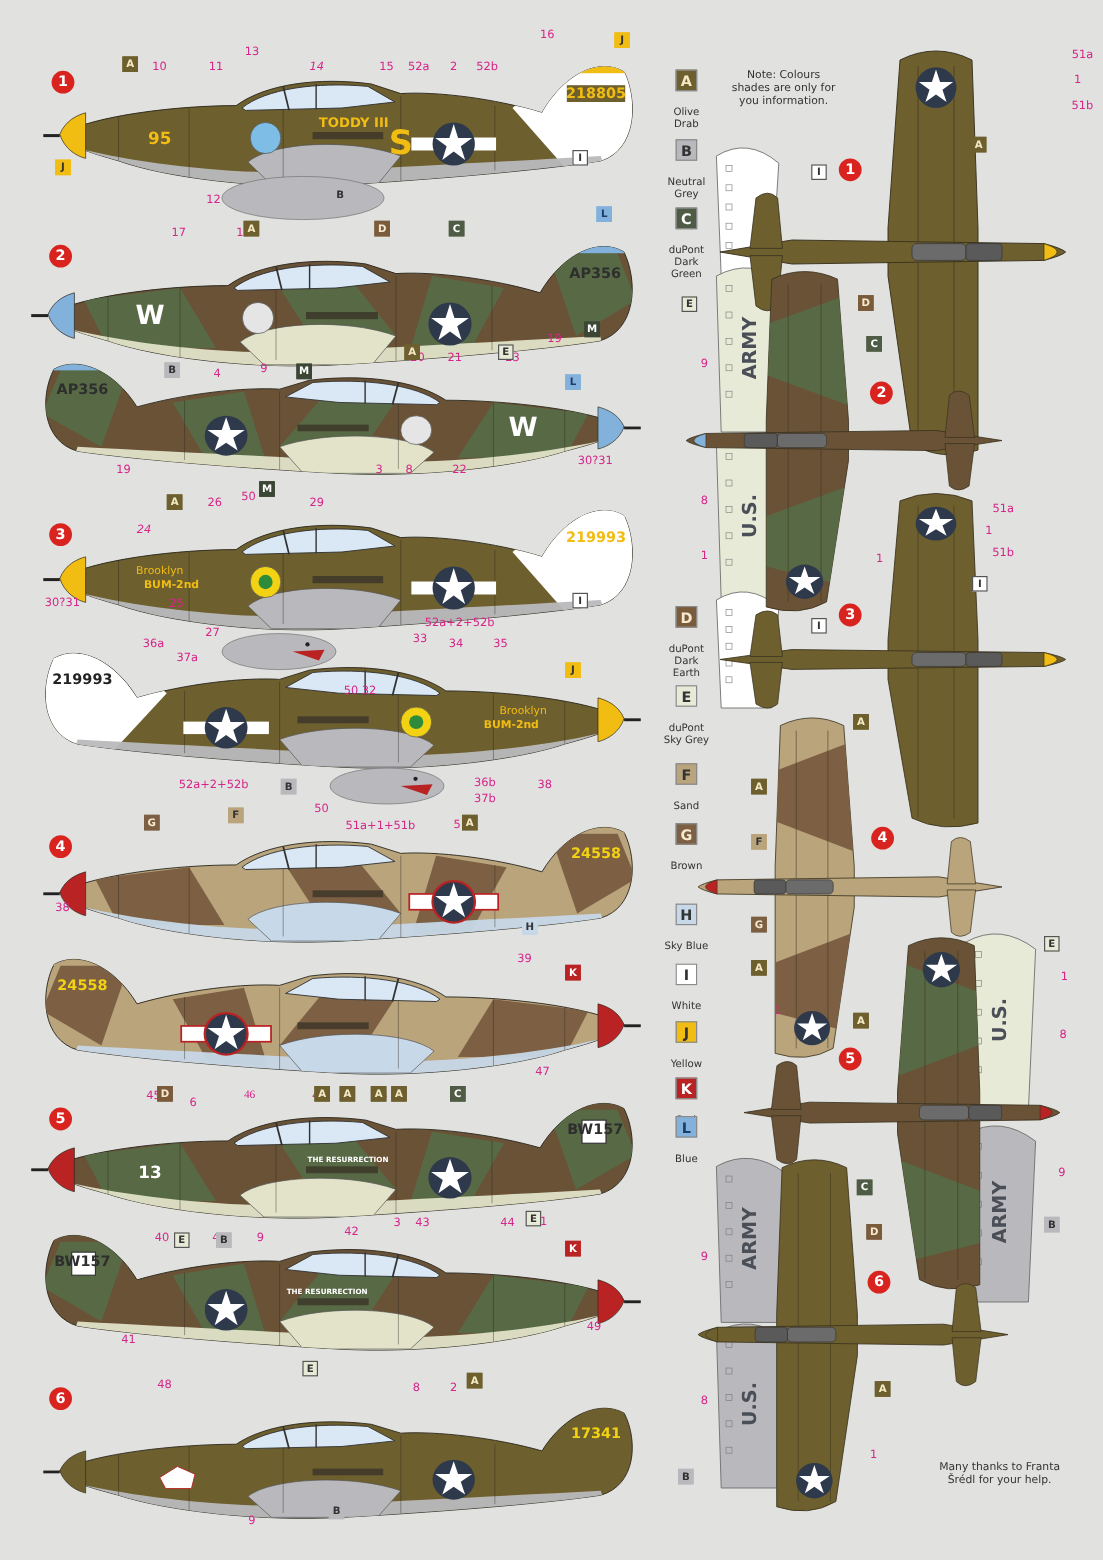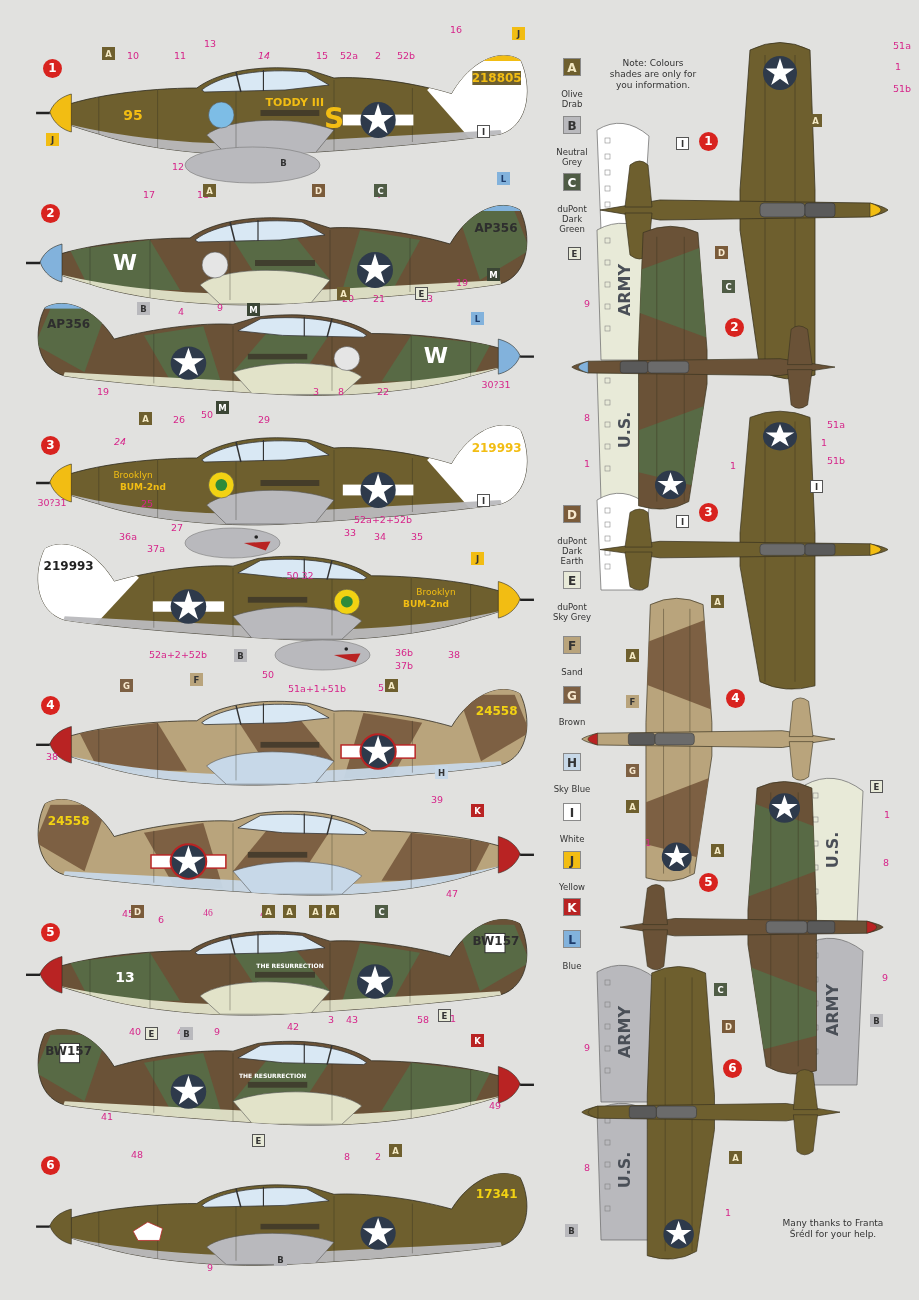--- a/index.html
+++ b/index.html
@@ -661,21 +661,21 @@
     <div class="callout" style="left: 266px; top: 908px;">42</div>
     <div class="callout" style="left: 320px; top: 908px;">3</div>
     <div class="callout" style="left: 452px; top: 888px;">47</div>
     <div class="callout" style="left: 450px; top: 1013px;">41</div>
     <div class="callout" style="left: 135px; top: 1026px;">40</div>
     <div class="callout" style="left: 180px; top: 1026px;">4</div>
     <div class="callout" style="left: 217px; top: 1026px;">9</div>
     <div class="callout" style="left: 293px; top: 1021px;">42</div>
     <div class="callout" style="left: 331px; top: 1014px;">3</div>
     <div class="callout" style="left: 352px; top: 1014px;">43</div>
-    <div class="callout" style="left: 423px; top: 1014px;">58</div>
+    <div class="callout" style="left: 423px; top: 1014px;">44</div>
     <div class="callout" style="left: 107px; top: 1111px;">41</div>
     <div class="callout" style="left: 347px; top: 1151px;">8</div>
     <div class="callout" style="left: 495px; top: 1100px;">49</div>
     <div class="callout" style="left: 137px; top: 1149px;">48</div>
     <div class="callout" style="left: 378px; top: 1151px;">2</div>
     <div class="callout" style="left: 210px; top: 1262px;">9</div>
     <div class="callout" style="left: 902px; top: 40px;">51a</div>
     <div class="callout" style="left: 898px; top: 61px;">1</div>
     <div class="callout" style="left: 902px; top: 83px;">51b</div>
     <div class="callout" style="left: 587px; top: 298px;">9</div>

